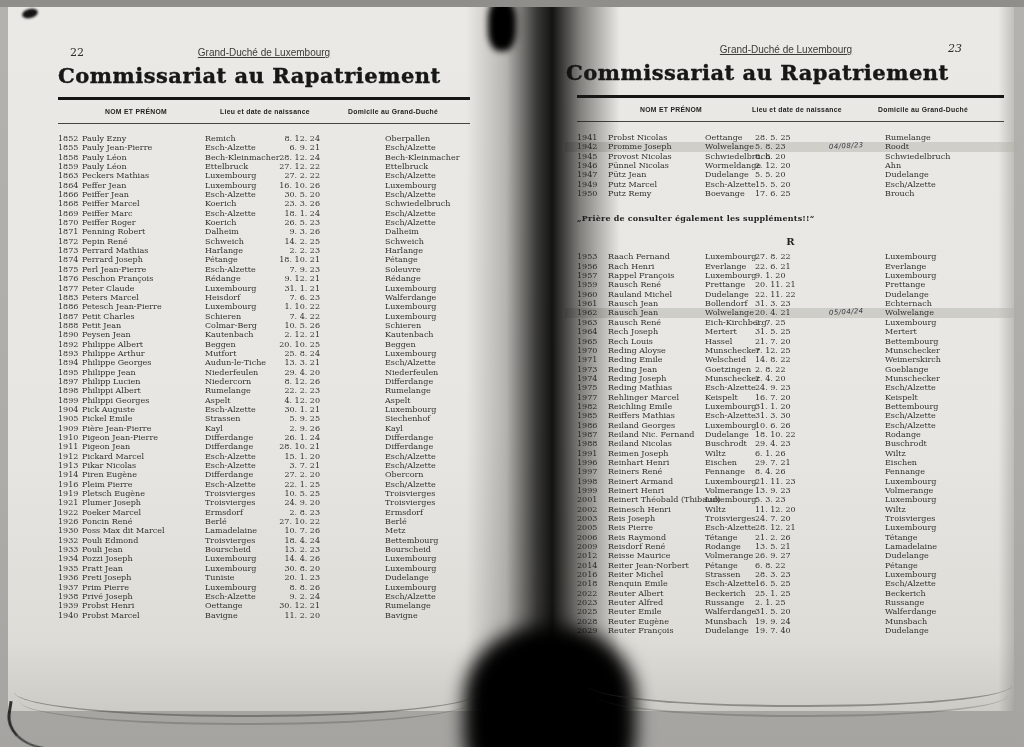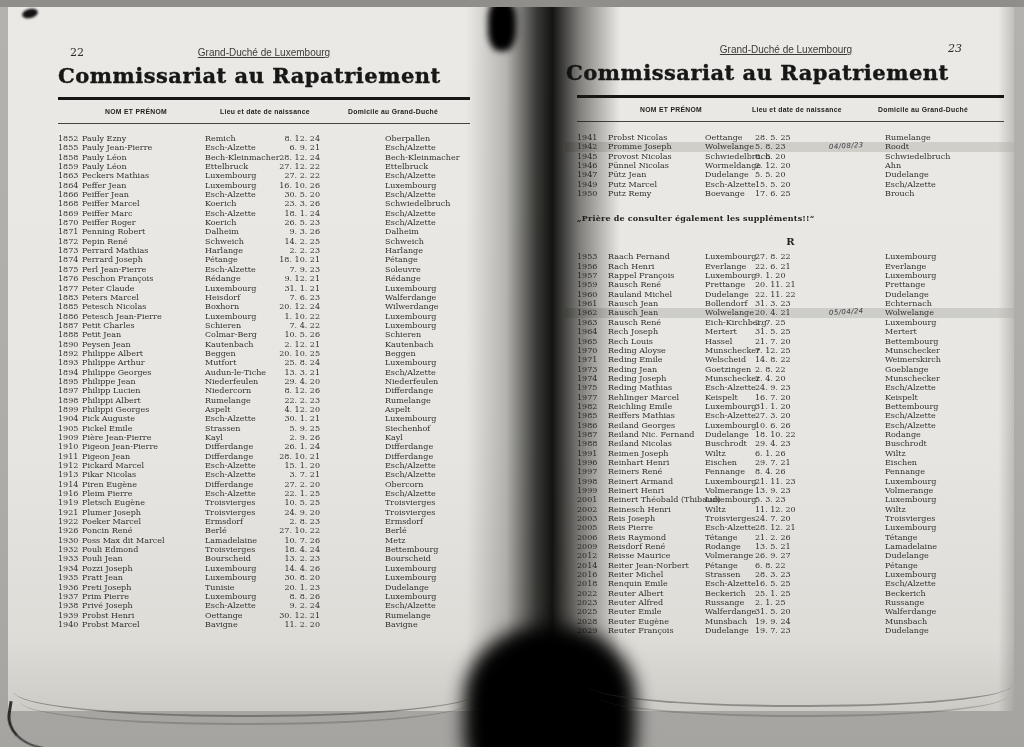--- a/index.html
+++ b/index.html
@@ -229,28 +229,20 @@
   </div>
       <div class="row">
     <span class="c c-no">1883</span>
     <span class="c c-name">Peters Marcel</span>
     <span class="c c-place">Heisdorf</span>
     <span class="c c-date">7. 6. 23</span>
 
     <span class="c c-dom">Walferdange</span>
   </div>
       <div class="row">
-    <span class="c c-no">1885</span>
-    <span class="c c-name">Petesch Nicolas</span>
-    <span class="c c-place">Boxhorn</span>
-    <span class="c c-date">20. 12. 24</span>
-
-    <span class="c c-dom">Wilwerdange</span>
-  </div>
-      <div class="row">
     <span class="c c-no">1886</span>
     <span class="c c-name">Petesch Jean-Pierre</span>
     <span class="c c-place">Luxembourg</span>
     <span class="c c-date">1. 10. 22</span>
 
     <span class="c c-dom">Luxembourg</span>
   </div>
       <div class="row">
     <span class="c c-no">1887</span>
     <span class="c c-name">Petit Charles</span>
@@ -721,21 +713,21 @@
     <span class="c c-name">Reichling Emile</span>
     <span class="c c-place">Luxembourg</span>
     <span class="c c-date">31. 1. 20</span>
 
     <span class="c c-dom">Bettembourg</span>
   </div>
         <div class="row">
     <span class="c c-no">1985</span>
     <span class="c c-name">Reiffers Mathias</span>
     <span class="c c-place">Esch-Alzette</span>
-    <span class="c c-date">27. 3. 20</span>
+    <span class="c c-date">31. 3. 30</span>
 
     <span class="c c-dom">Esch/Alzette</span>
   </div>
         <div class="row">
     <span class="c c-no">1986</span>
     <span class="c c-name">Reiland Georges</span>
     <span class="c c-place">Luxembourg</span>
     <span class="c c-date">10. 6. 26</span>
 
     <span class="c c-dom">Esch/Alzette</span>
@@ -905,21 +897,21 @@
     <span class="c c-name">Reuter Eugène</span>
     <span class="c c-place">Munsbach</span>
     <span class="c c-date">19. 9. 24</span>
 
     <span class="c c-dom">Munsbach</span>
   </div>
         <div class="row">
     <span class="c c-no">2029</span>
     <span class="c c-name">Reuter François</span>
     <span class="c c-place">Dudelange</span>
-    <span class="c c-date">19. 7. 23</span>
+    <span class="c c-date">19. 7. 40</span>
 
     <span class="c c-dom">Dudelange</span>
   </div>
       </div>
   </div>
 
   <div class="gutter"></div>
   <div class="streak-top"></div>
   <div class="blob-bottom"></div>
   <div class="mark-topleft"></div>

